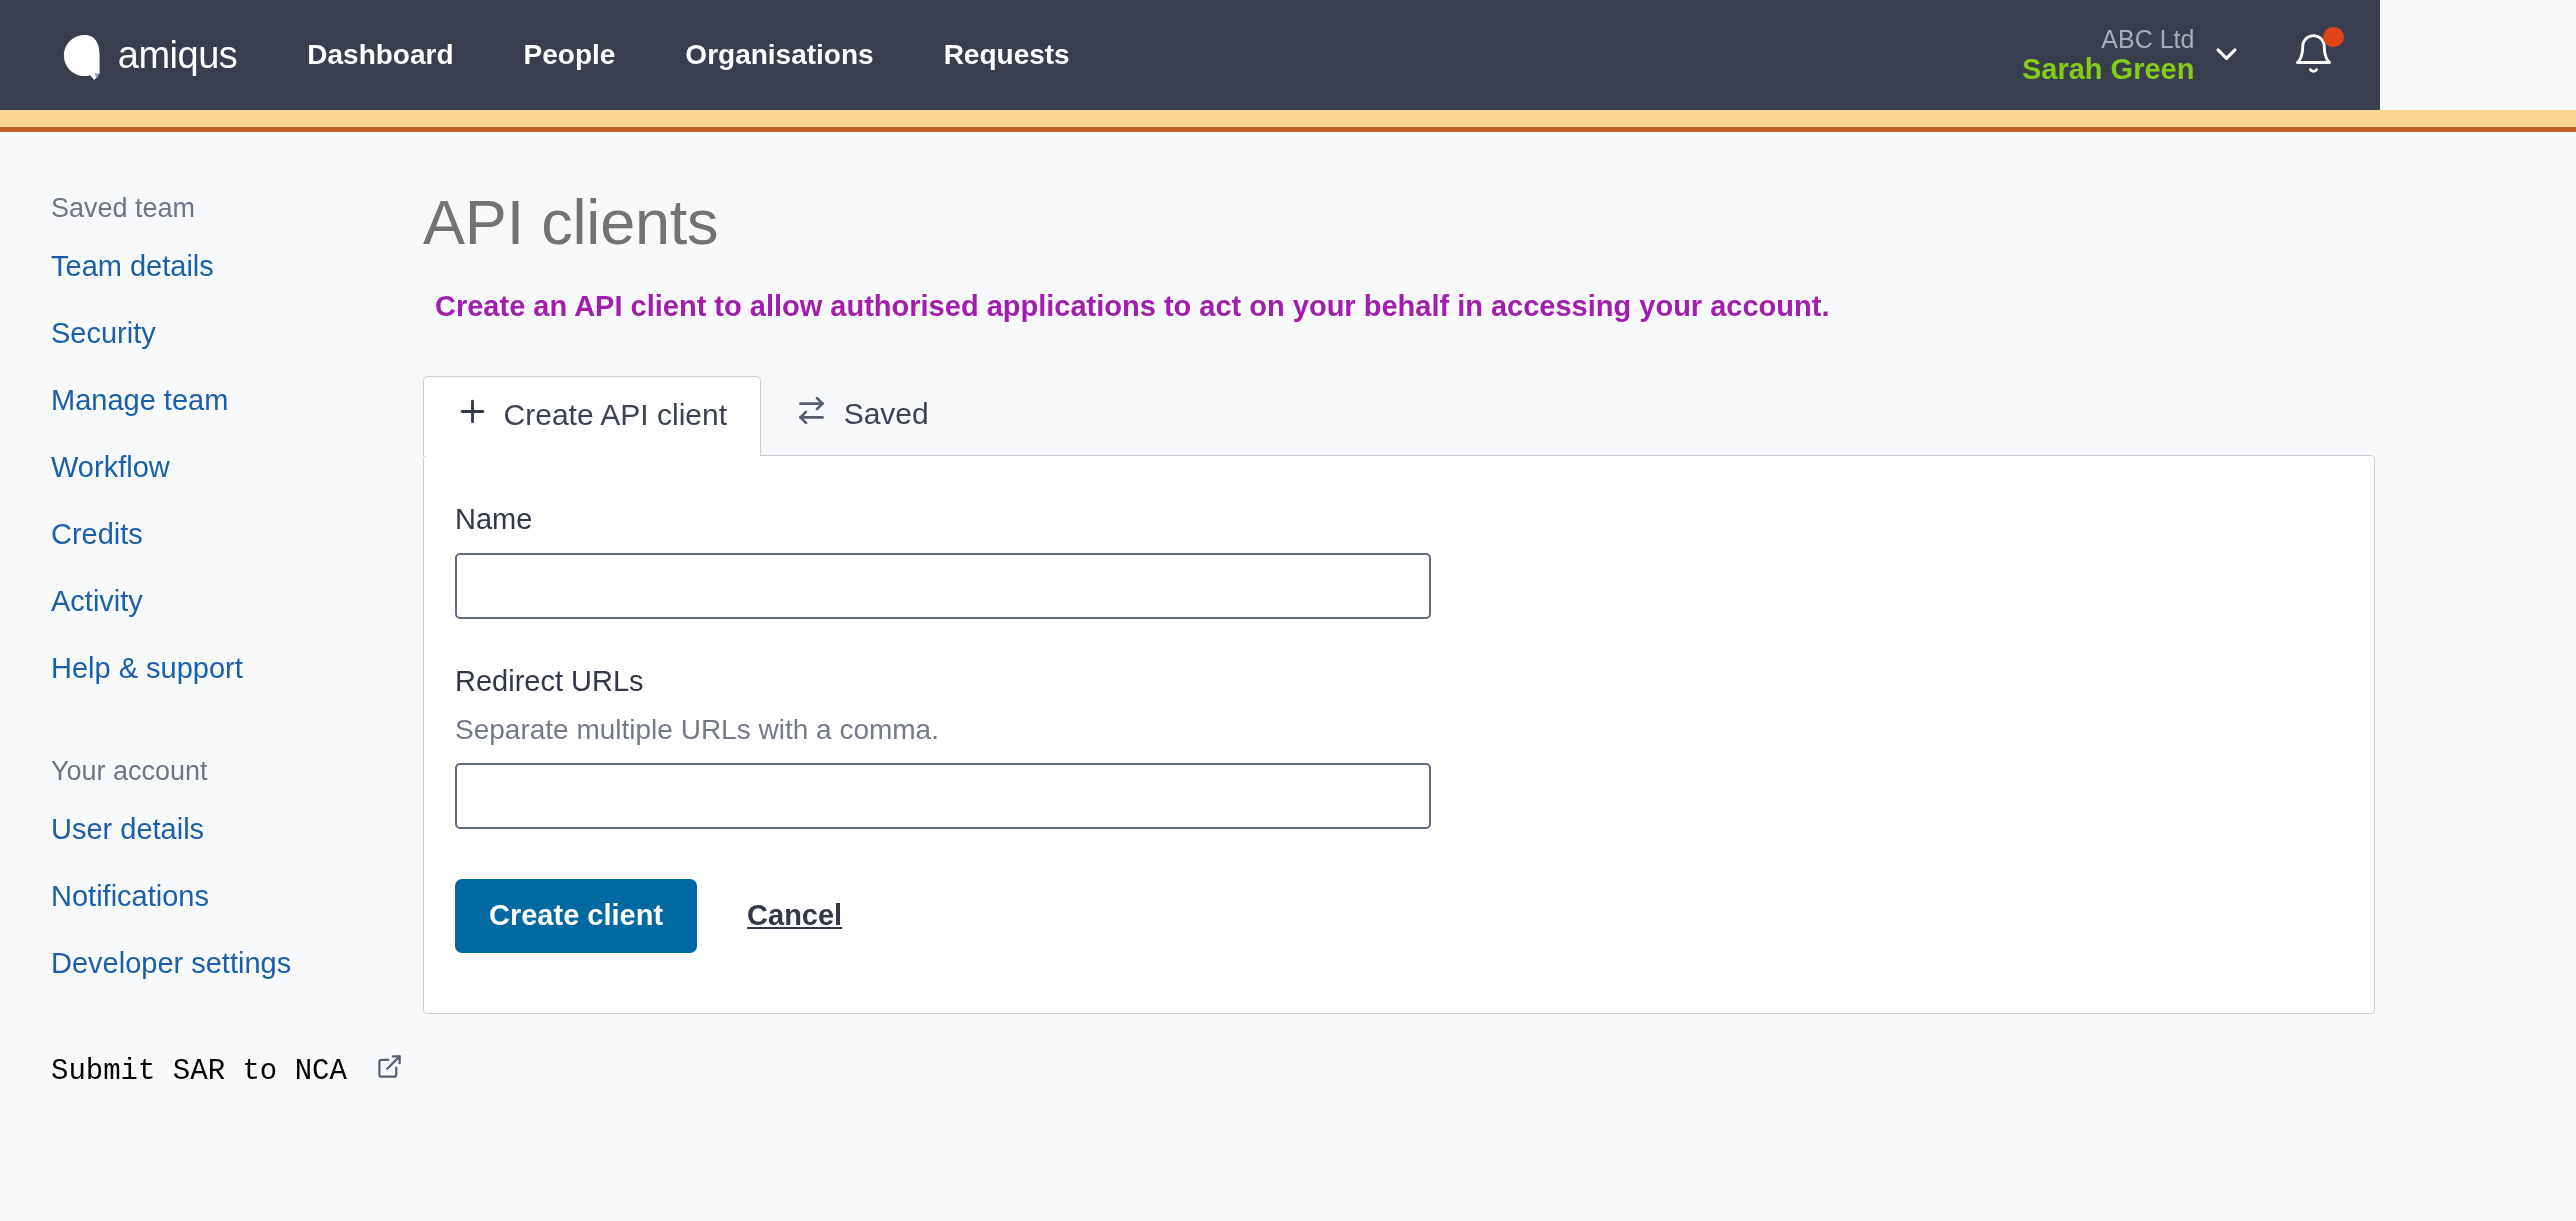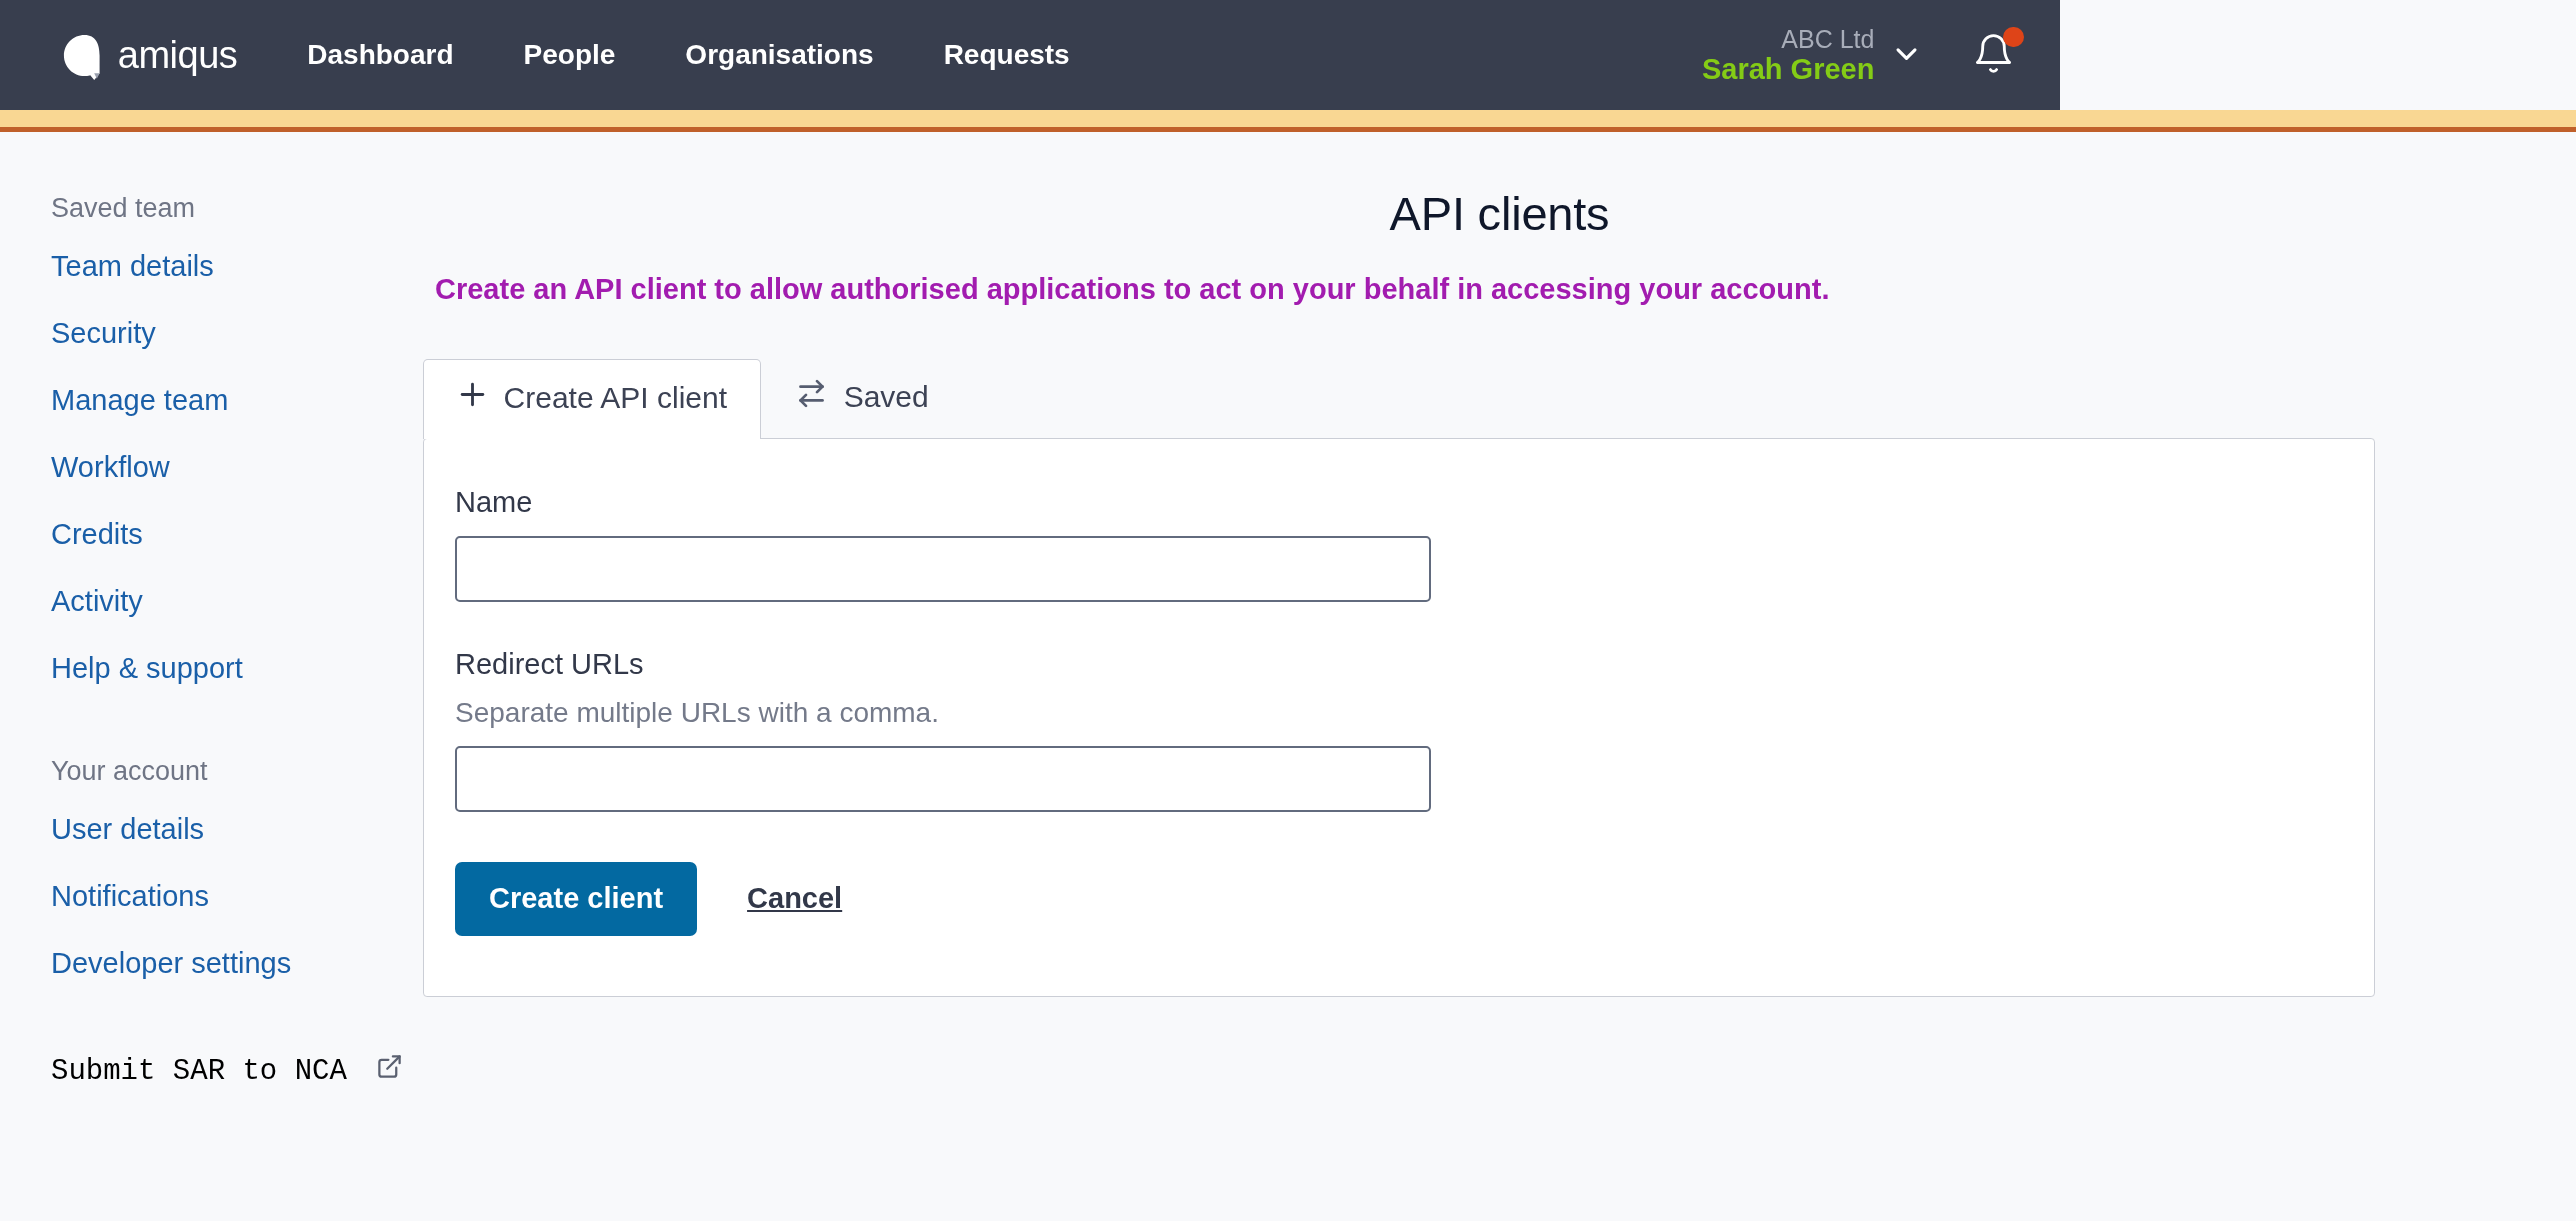--- a/index.html
+++ b/index.html
@@ -8,21 +8,21 @@
     margin: 0; padding: 0;
     width: 2576px; height: 1222px;
     background: #f8f9fb;
     font-family: "Liberation Sans", sans-serif;
     -webkit-font-smoothing: antialiased;
   }
 
   
   .navbar {
     position: absolute; top: 0; left: 0;
-    width: 2060px; height: 110px;
+    width: 2380px; height: 110px;
     background: #383e4e;
     display: flex; align-items: center;
   }
   .brand {
     display: flex; align-items: center;
     margin-left: 60px; margin-right: 35px;
     height: 110px; cursor: pointer;
   }
   .brand-mark { width: 49px; height: 49px; display: block; }
   .brand-word {
@@ -95,22 +95,22 @@
     text-decoration: none; cursor: pointer; font-family: Liberation Mono, monospace;
   }
 
   
   .main {
     position: absolute; top: 132px; left: 423px;
     width: 2153px; height: 1090px;
     padding: 54px 0 0 0;
   }
   .page-title {
-    color: #0f172a; font-size: 47px; font-weight: 400;
-    margin: 0 0 32px 0; letter-spacing: -0.2px; text-align: center;
+    color: #737373; font-size: 63px; font-weight: 400;
+    margin: 0 0 32px 0; letter-spacing: -0.2px;
   }
   .page-subtitle {
     color: #a21caf; font-size: 29px; font-weight: 700;
     margin: 0 0 51px 12px;
   }
 
   
   .tabs { display: flex; align-items: flex-end; position: relative; z-index: 2; }
   .tab {
     display: flex; align-items: center; gap: 15.6px;

